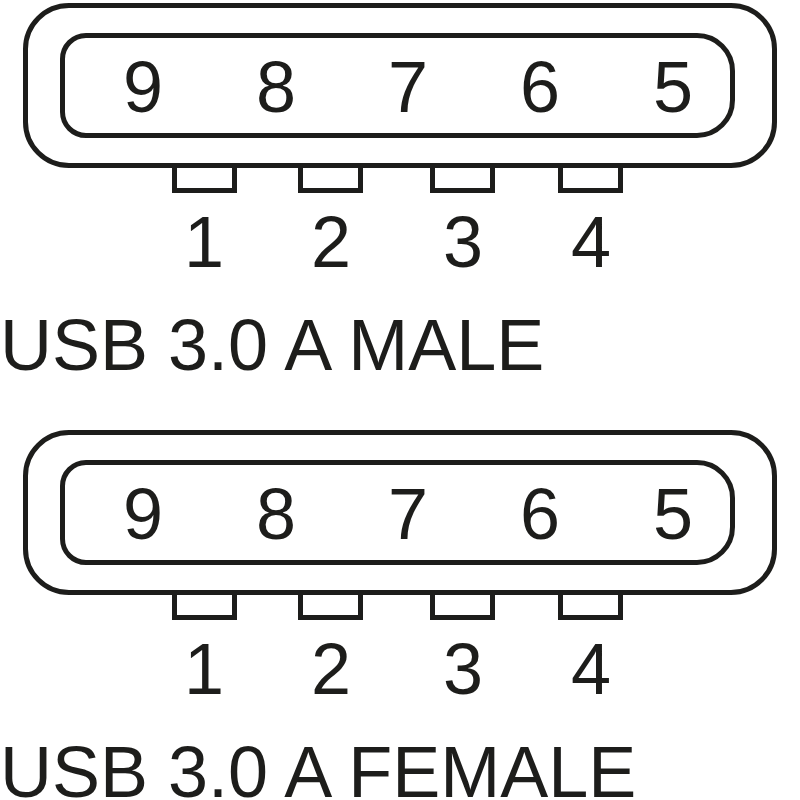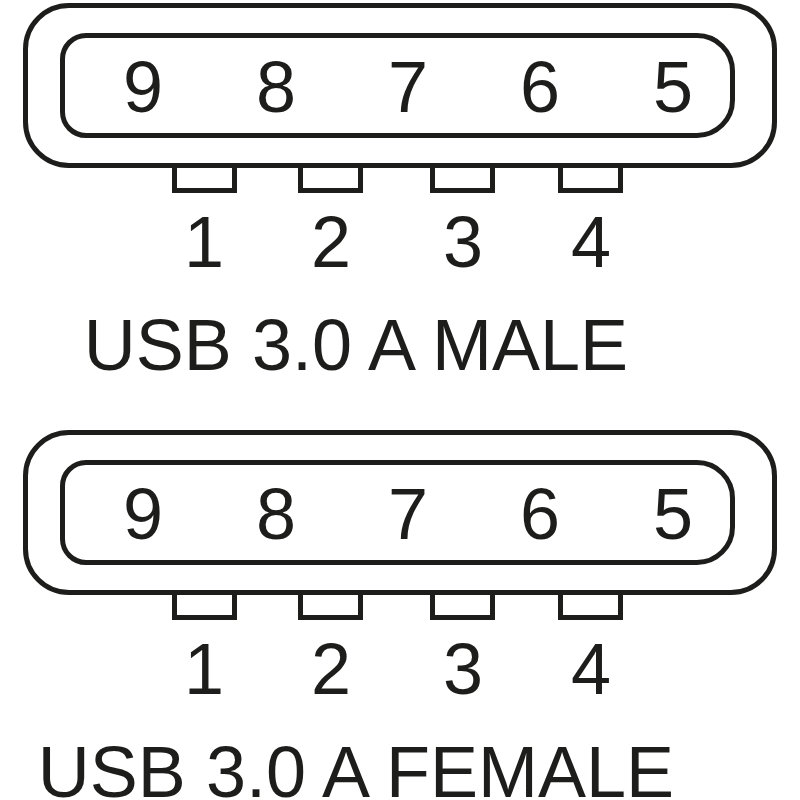--- a/index.html
+++ b/index.html
@@ -88,21 +88,21 @@
   .t1 { left: 298px; }
   .t2 { left: 430px; }
   .t3 { left: 558px; }
 
   
   .caption {
     position: absolute;
     top: 309px;
     left: 0;
     width: 712px;
-    text-align: center;
+    text-align: left;
     font-size: 72px;
     line-height: 72px;
     font-weight: 400;
     color: #1d1d1b;
     white-space: nowrap;
   }
 </style>
 </head>
 <body>
 

